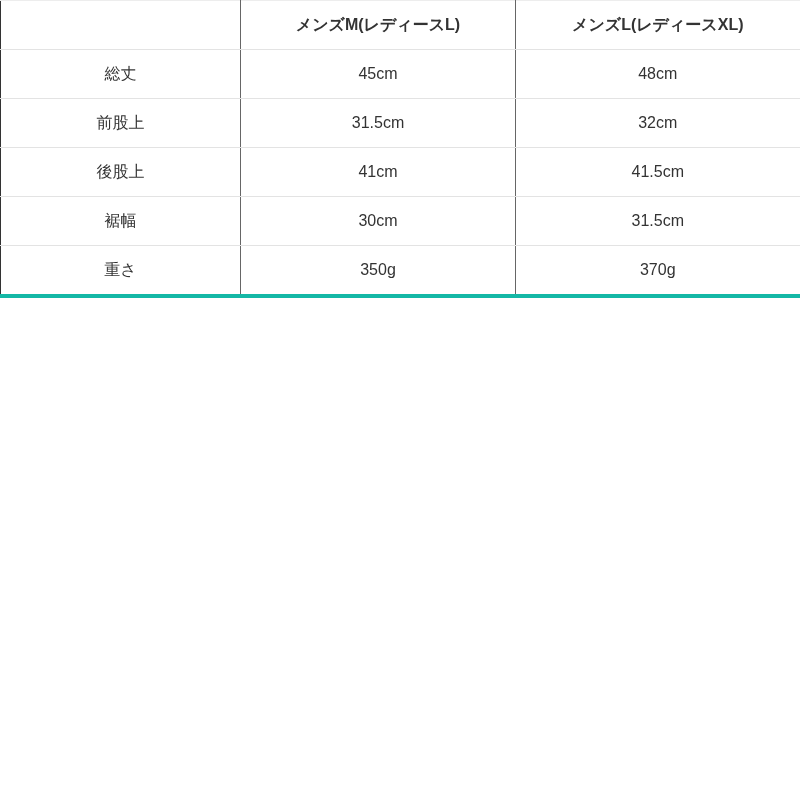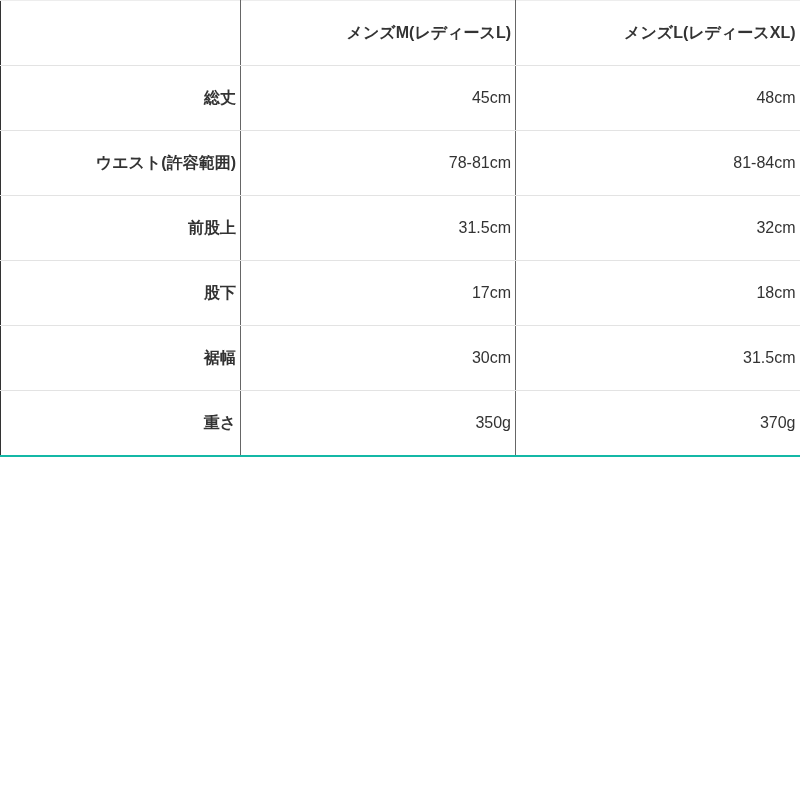--- a/index.html
+++ b/index.html
@@ -15,48 +15,48 @@
   }
   .size-table {
     width: 800px;
     border-collapse: collapse;
     table-layout: fixed;
     color: #333333;
   }
   .size-table th,
   .size-table td {
     height: 48px;
-    padding: 8px 4px;
-    text-align: right;
+    padding: 0 4px;
+    text-align: center;
     vertical-align: middle;
     font-size: 16px;
     line-height: 1.2;
     
     border-top: 1px solid #e3e3e3;
     border-bottom: 1px solid #e3e3e3;
     border-left: 1px solid #666666;
     border-right: 1px solid #666666;
     overflow: hidden;
     white-space: nowrap;
   }
   .size-table thead th {
     font-weight: 700;
     border-top: 1px solid #ededed;
   }
   .size-table tbody th {
-    font-weight: 700;
+    font-weight: 400;
   }
   .size-table tr > *:first-child {
     border-left: 1px solid #333333;
   }
   .size-table tr > *:last-child {
     border-right: 2px solid #2e2e2e;
   }
   .size-table tbody tr:last-child > * {
-    border-bottom: 2px solid #14b8a6;
+    border-bottom: 4px solid #14b8a6;
   }
 </style>
 </head>
 <body>
 
 <div class="page">
   <table class="size-table">
     <colgroup>
       <col style="width:240px">
       <col style="width:275px">
@@ -69,39 +69,34 @@
         <th>メンズL(レディースXL)</th>
       </tr>
     </thead>
     <tbody id="table-body">
   <tr>
     <th>総丈</th>
     <td>45cm</td>
     <td>48cm</td>
   </tr>
 
-  <tr>
-    <th>ウエスト(許容範囲)</th>
-    <td>78-81cm</td>
-    <td>81-84cm</td>
-  </tr>
 
 
   <tr>
     <th>前股上</th>
     <td>31.5cm</td>
     <td>32cm</td>
   </tr>
 
+  <tr>
+    <th>後股上</th>
+    <td>41cm</td>
+    <td>41.5cm</td>
+  </tr>
 
-  <tr>
-    <th>股下</th>
-    <td>17cm</td>
-    <td>18cm</td>
-  </tr>
 
 
   <tr>
     <th>裾幅</th>
     <td>30cm</td>
     <td>31.5cm</td>
   </tr>
 
 
   <tr>

